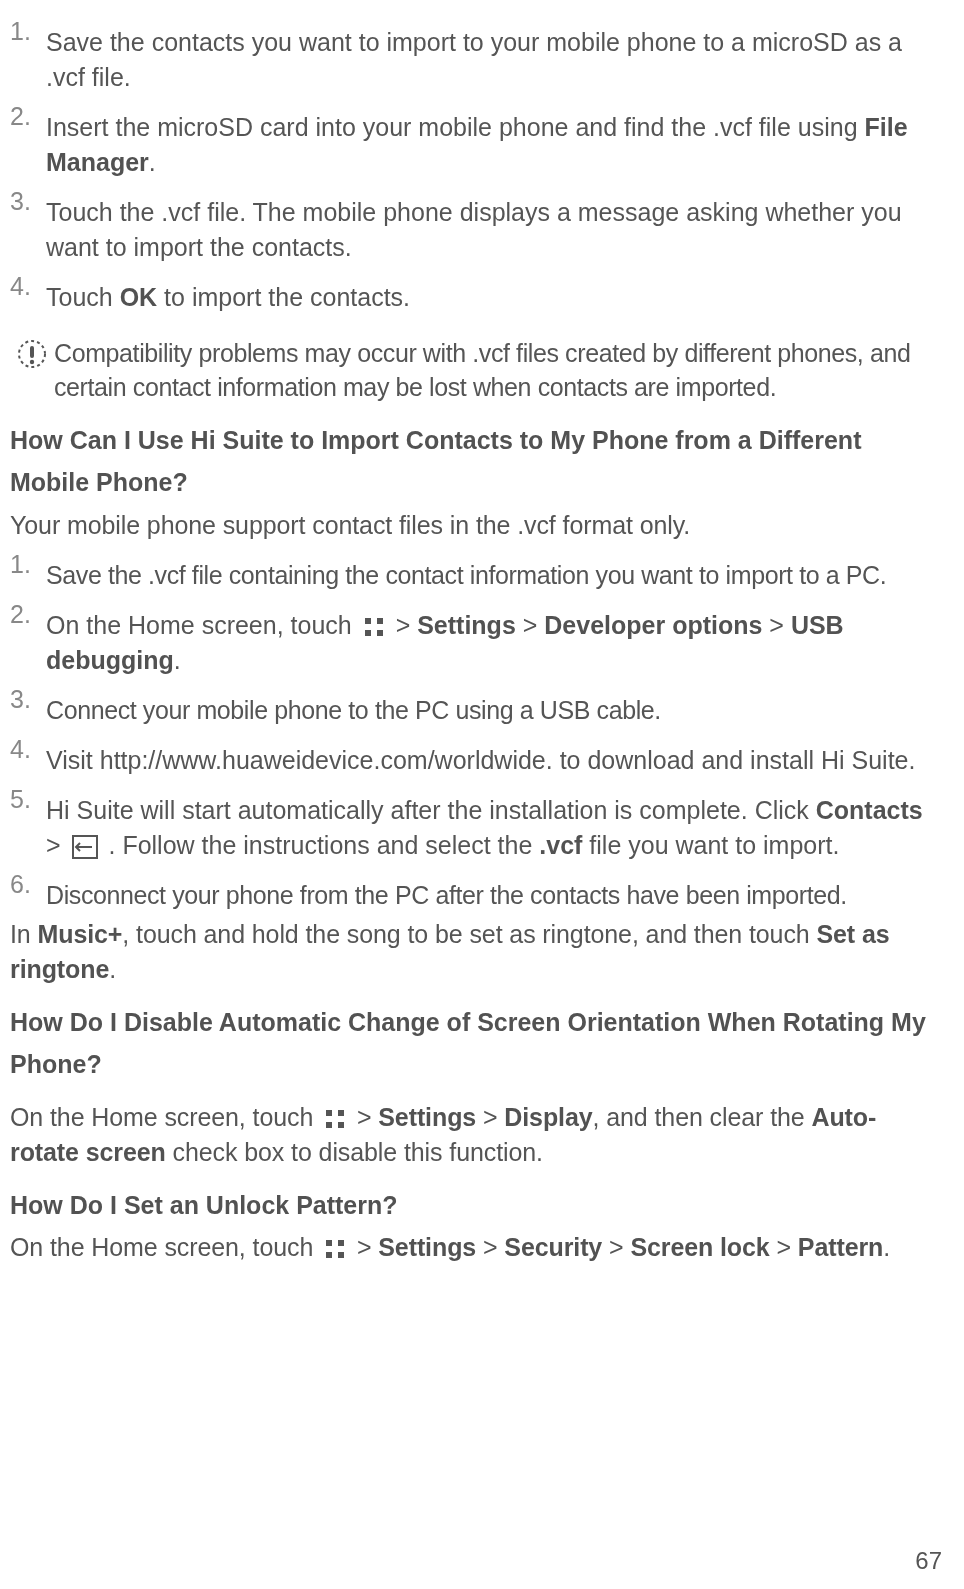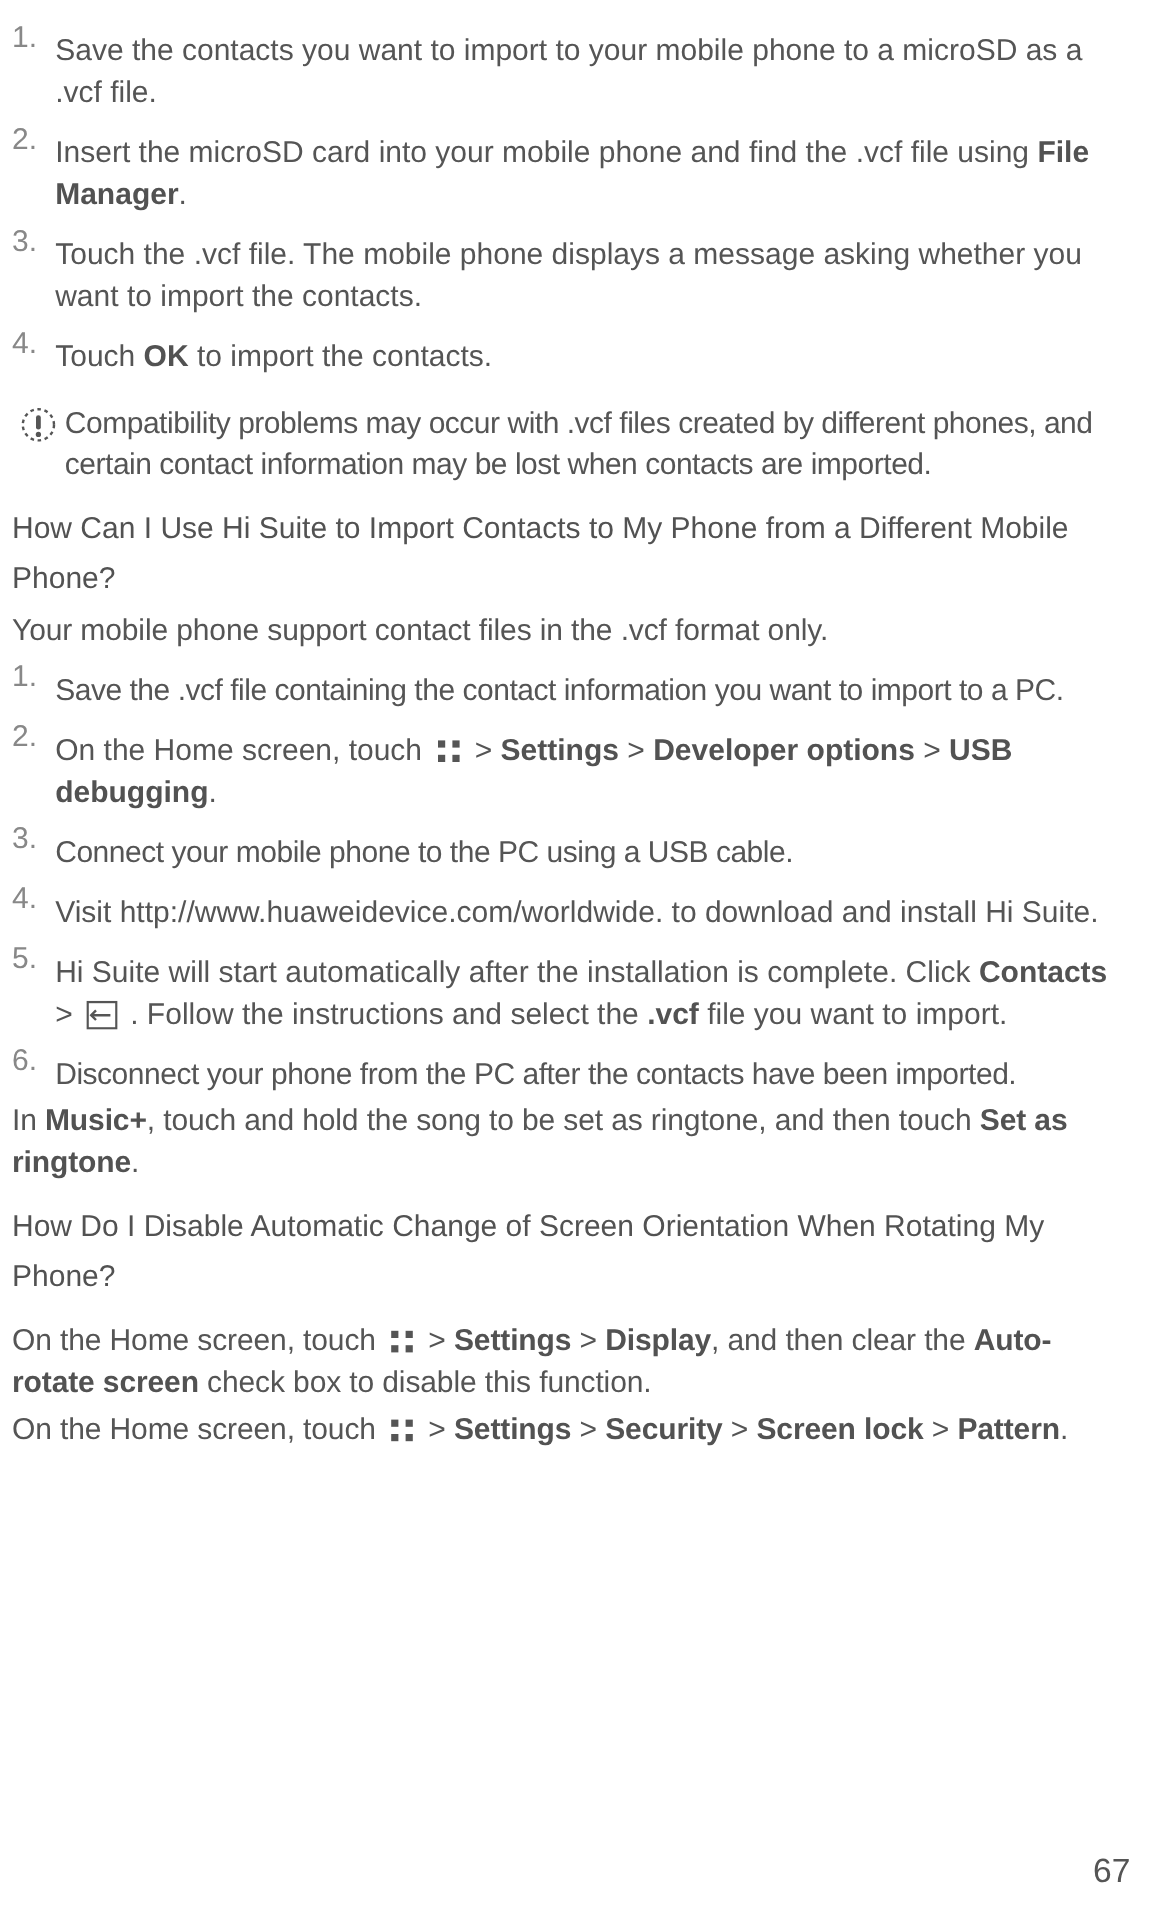--- a/index.html
+++ b/index.html
@@ -58,37 +58,37 @@
   .note-icon svg { display:block; }
   .note-text {
     flex: 1;
     font-size: 25px;
     line-height: 1.35;
     color: #555;
     letter-spacing: -0.2px;
   }
   .heading {
     font-size: 25px;
-    font-weight: 400;
+    font-weight: 700;
     color: #525252;
     line-height: 1.7;
     margin-top: 14px;
   }
   .para {
     font-size: 25px;
     line-height: 1.4;
     color: #555;
     margin: 4px 0;
     letter-spacing: -0.1px;
   }
   .page-number {
     position: absolute;
     bottom: 14px;
     right: 22px;
-    font-size: 28px;
+    font-size: 24px;
     color: #555;
   }
   .inline-icon {
     display: inline-block;
     vertical-align: middle;
     margin: 0 4px;
   }
   .inline-icon svg { display:block; }
   .tight { letter-spacing: -0.4px; }
 </style>
@@ -193,20 +193,21 @@
       <svg width="22" height="22" viewBox="0 0 22 22">
         <rect x="2" y="2" width="6" height="6" fill="#555"></rect>
         <rect x="14" y="2" width="6" height="6" fill="#555"></rect>
         <rect x="2" y="14" width="6" height="6" fill="#555"></rect>
         <rect x="14" y="14" width="6" height="6" fill="#555"></rect>
       </svg>
     </span>
     <span> &gt; </span><b>Settings</b><span> &gt; </span><b>Display</b><span>, and then clear the </span><b>Auto-rotate screen</b><span> check box to disable this function.</span>
   </div>
 
+  <div class="heading">How Do I Set an Unlock Pattern?</div>
   <div class="para" style="">
     <span>On the Home screen, touch </span>
     <span class="inline-icon">
       <svg width="22" height="22" viewBox="0 0 22 22">
         <rect x="2" y="2" width="6" height="6" fill="#555"></rect>
         <rect x="14" y="2" width="6" height="6" fill="#555"></rect>
         <rect x="2" y="14" width="6" height="6" fill="#555"></rect>
         <rect x="14" y="14" width="6" height="6" fill="#555"></rect>
       </svg>
     </span>

